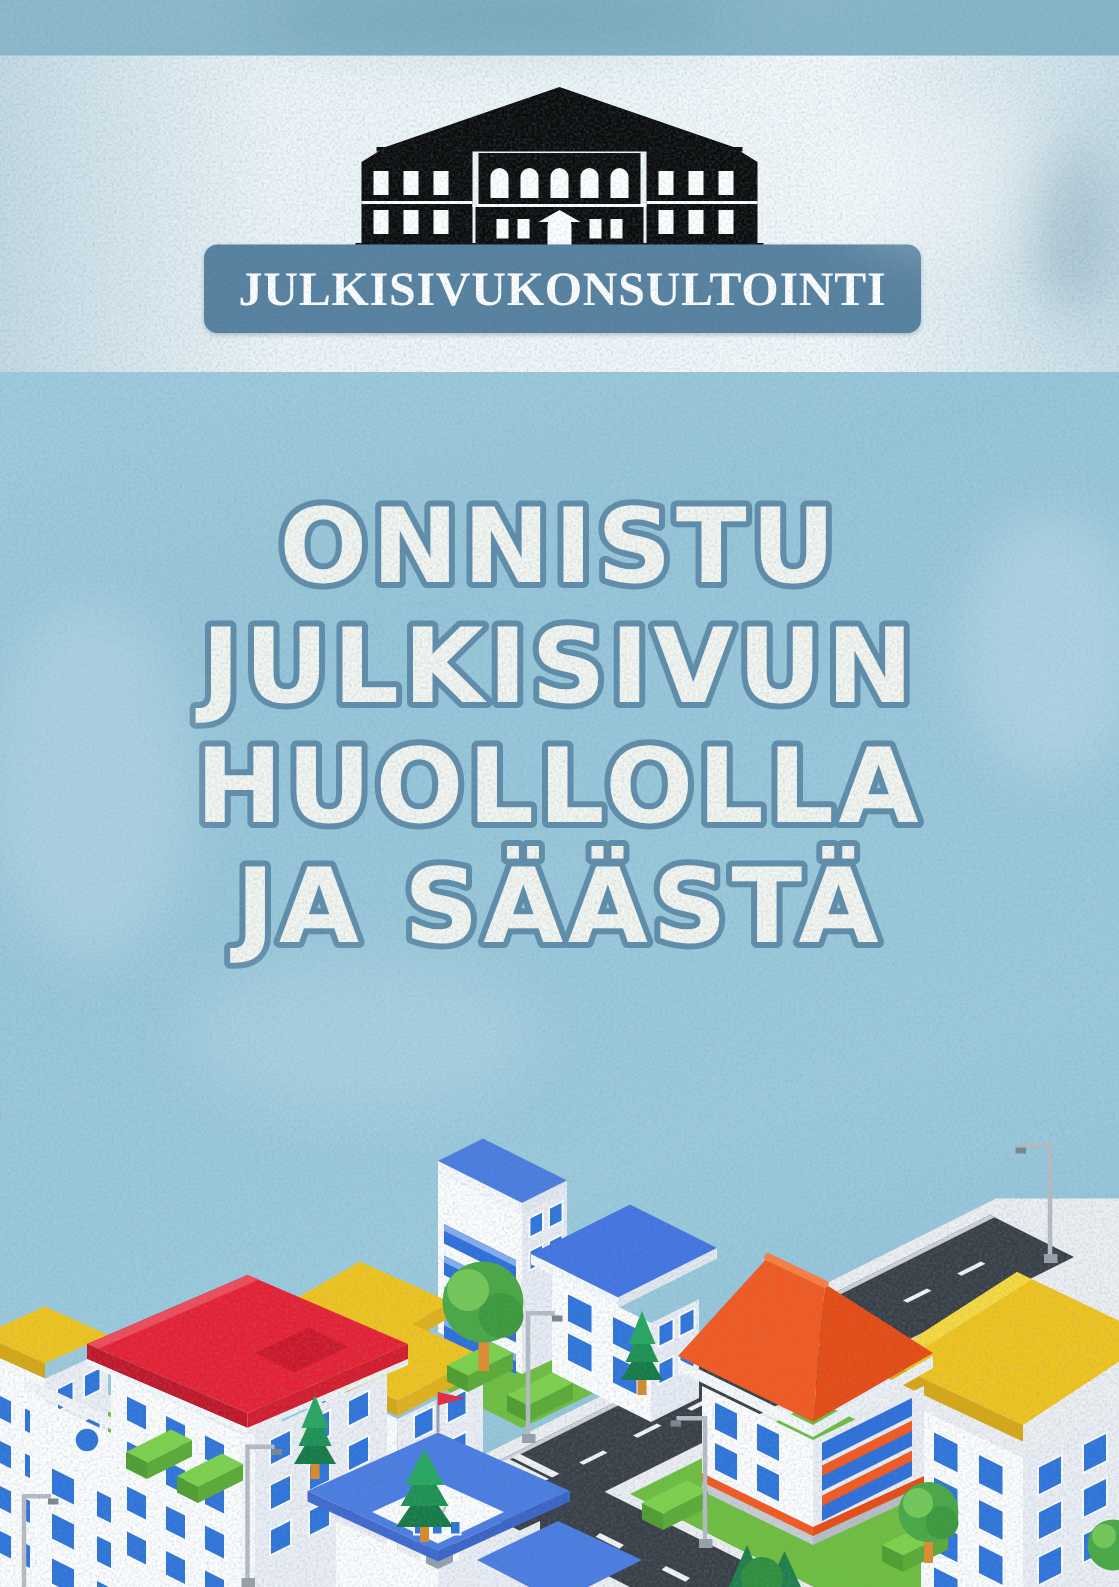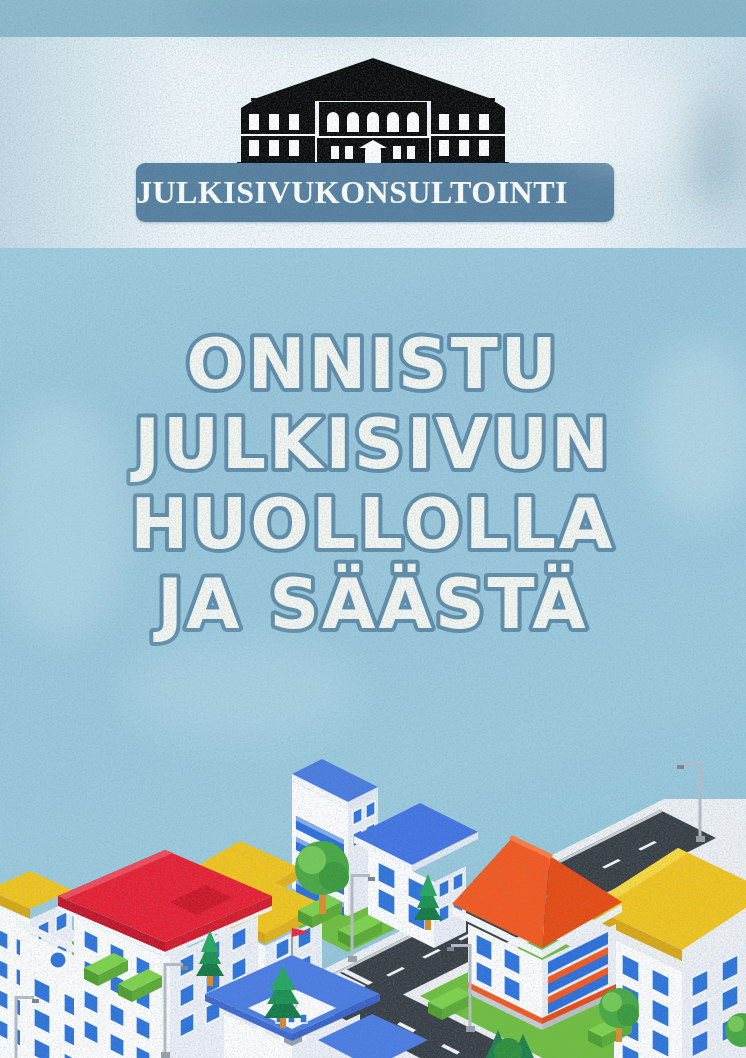--- a/index.html
+++ b/index.html
@@ -3,21 +3,21 @@
 <meta charset="utf-8">
 <style>
   html,body{margin:0;padding:0;background:#5c6d77;}
   .poster{position:relative;width:746px;height:1058px;overflow:hidden;
     background:linear-gradient(160deg,#a6d1e1 0%,#97c5d9 38%,#9ccadd 70%,#8dbed3 100%);
     font-family:"Liberation Sans",sans-serif;}
   .banner{position:absolute;left:0;top:37px;width:746px;height:211px;
     background:linear-gradient(90deg,rgba(198,218,228,.95),rgba(240,246,248,.97) 25%,rgba(245,249,251,.97) 75%,rgba(203,222,231,.95));}
   .logo{position:absolute;left:227px;top:56px;}
   .brandbox{position:absolute;left:136px;top:163px;width:478px;height:59px;background:#56809f;
-    border-radius:9px;display:flex;align-items:center;justify-content:flex-start;
+    border-radius:9px;display:flex;align-items:center;justify-content:center;
     box-shadow:0 1px 3px rgba(40,70,90,.3);}
   .brandbox span{font-family:"Liberation Serif",serif;font-weight:700;font-size:32px;
     letter-spacing:.5px;color:#ffffff;white-space:nowrap;}
   .headline{position:absolute;left:0;top:300px;}
   .city{position:absolute;left:0;bottom:0;}
   .texture{position:absolute;left:0;top:0;pointer-events:none;}
 </style>
 </head>
 <body>
 

